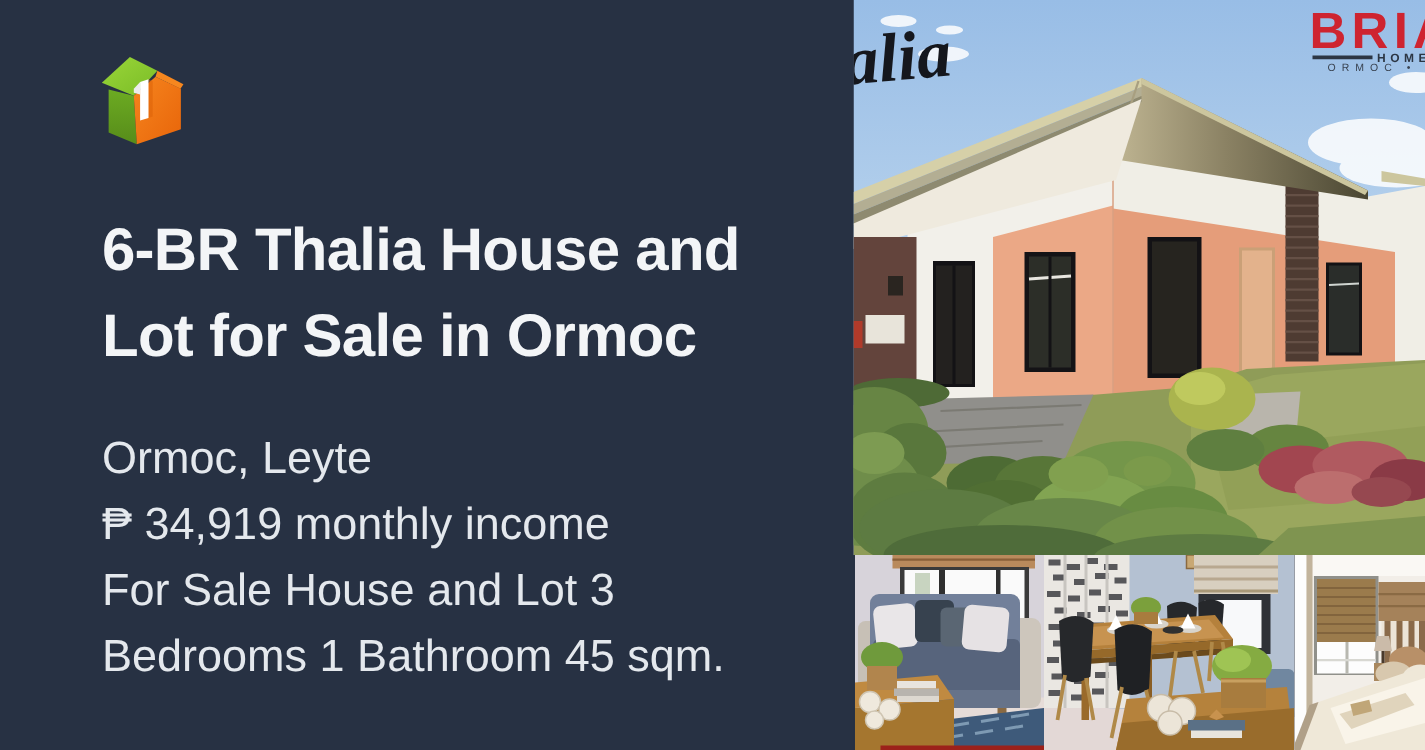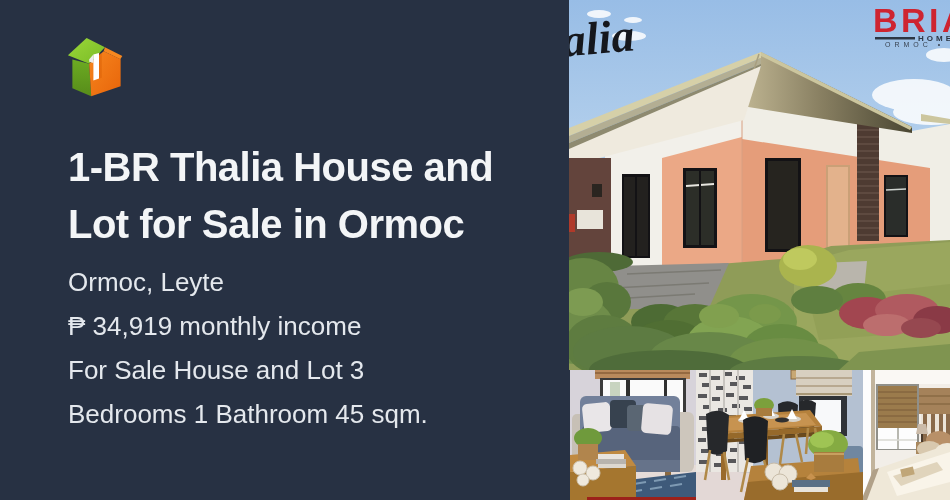--- a/index.html
+++ b/index.html
@@ -28,23 +28,23 @@
   </defs>
   <polygon points="26.6,6 44.9,15.2 29.2,31.8 7.9,23.2" fill="url(#lgro)"></polygon>
   <polygon points="12.4,27.6 29.2,31.8 31.2,64.2 12.4,56.3" fill="url(#lgwa)"></polygon>
   <polygon points="44.9,15.2 62.3,24.1 60.3,27.2 43.7,19.2" fill="#f6871f"></polygon>
   <polygon points="29.2,31.8 31.2,64.2 60.6,54.2 60.6,27.2 43.7,19.2" fill="url(#lgor)"></polygon>
   <polygon points="39,20.9 41.8,22.1 41.8,45.7 39,46.6" fill="#dd6309" opacity="0.55"></polygon>
   <polygon points="33.4,22.6 39,20.9 39,46.6 33.4,48.4" fill="#ffffff"></polygon>
   <polygon points="29.2,27.2 33.4,22.6 33.4,31 29.2,29.8" fill="#ececec"></polygon>
 </svg>
 
-<div class="abs" style="left:68px;top:139px;width:470px;font-size:40px;line-height:57px;font-weight:bold;color:#f3f5f7;letter-spacing:-0.5px;">1-BR Thalia House and Lot for Sale in Ormoc</div>
-
-<div class="abs" style="left:68px;top:260px;width:480px;font-size:26px;line-height:44px;color:#e4e8ed;">Ormoc, Leyte<br>₱ 34,919 monthly income<br>For Sale House and Lot 3<br>Bedrooms 1 Bathroom 45 sqm.</div>
+<div class="abs" style="left:68px;top:139px;width:470px;font-size:40px;line-height:57px;font-weight:bold;color:#f3f5f7;letter-spacing:-0.5px;">6-BR Thalia House and Lot for Sale in Ormoc</div>
+
+<div class="abs" style="left:68px;top:284px;width:480px;font-size:30px;line-height:44px;color:#e4e8ed;">Ormoc, Leyte<br>₱ 34,919 monthly income<br>For Sale House and Lot 3<br>Bedrooms 1 Bathroom 45 sqm.</div>
 
 <svg class="abs" style="left:569px;top:0;" width="381" height="370" viewBox="0 0 381 370">
   <defs>
     <linearGradient id="sky" x1="0" y1="0" x2="0" y2="1">
       <stop offset="0" stop-color="#98bde6"></stop>
       <stop offset="0.55" stop-color="#bdd6ee"></stop>
       <stop offset="1" stop-color="#e2edf6"></stop>
     </linearGradient>
     <linearGradient id="roofu" x1="0" y1="0" x2="1" y2="0">
       <stop offset="0" stop-color="#c0b693"></stop>

